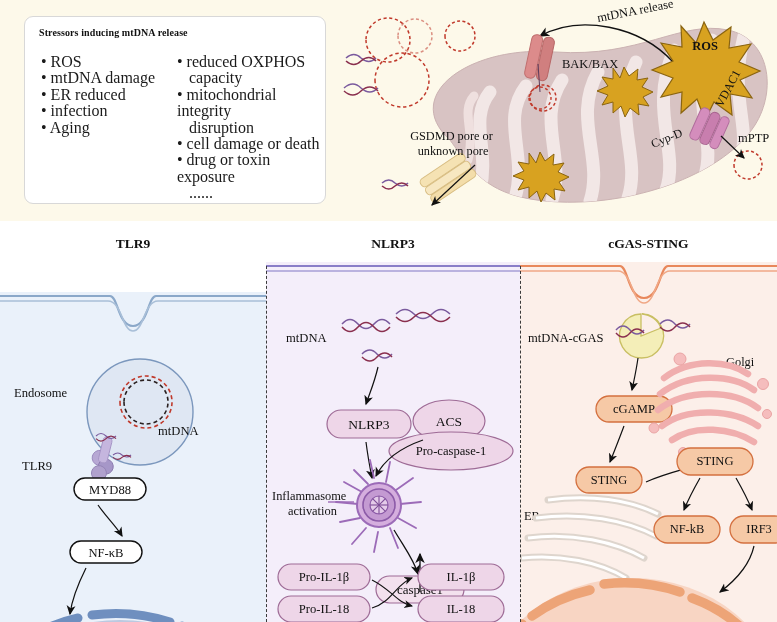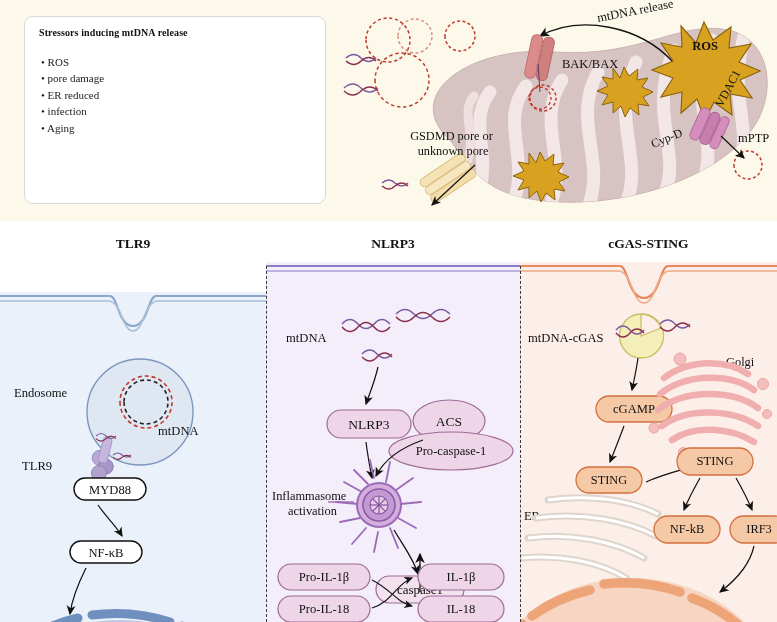--- a/index.html
+++ b/index.html
@@ -6,21 +6,21 @@
   body{width:777px;height:622px;overflow:hidden;
        font-family:"Liberation Serif","DejaVu Serif",serif;}
   #root{position:relative;width:777px;height:622px;}
 
   
   #top{position:absolute;left:0;top:0;width:777px;height:221px;background:#fdf9ea;}
   #stressbox{position:absolute;left:24px;top:16px;width:300px;height:186px;
       background:#fff;border:1px solid #d8d8d8;border-radius:9px;}
   #stresstitle{position:absolute;left:14px;top:10px;width:276px;
       font-weight:bold;font-size:10px;color:#111;letter-spacing:.1px;}
-  .stcol{position:absolute;top:37px;font-size:11px;color:#1a1a1a;line-height:16.4px;}
+  .stcol{position:absolute;top:37px;font-size:16px;color:#1a1a1a;line-height:16.4px;}
   #stcolA{left:16px;width:132px;}
   #stcolB{left:152px;width:146px;}
   .stcol div{white-space:pre-wrap;}
 
   
   .panel{position:absolute;top:262px;height:360px;overflow:hidden;}
   #pTLR{left:0;width:266px;background:#eaf1fa;margin-top:30px;}
   #pNLR{left:266px;width:254px;background:#f4eefa;}
   #pCG{left:520px;width:263px;background:#fcefe9;}
 
@@ -43,24 +43,33 @@
 <body>
 
 <div id="root">
 
   <div id="top">
 
     <div id="stressbox">
       <div id="stresstitle">Stressors inducing mtDNA release</div>
       <div class="stcol" id="stcolA">
           <div>• ROS</div>
-          <div>• pore damage</div>
+          <div>• mtDNA damage</div>
           <div>• ER reduced</div>
           <div>• infection</div>
           <div>• Aging</div>
+        </div>
+      <div class="stcol" id="stcolB">
+          <div>• reduced OXPHOS
+   capacity</div>
+          <div>• mitochondrial integrity
+   disruption</div>
+          <div>• cell damage or death</div>
+          <div>• drug or toxin exposure</div>
+          <div>   ......</div>
         </div>
     </div>
 
     <svg width="437" height="221" viewBox="0 0 437 221" style="position:absolute;left:340px;top:0;">
       <defs>
         <clipPath id="mitoclip">
           <path d="M110 140 C 60 95, 130 45, 215 52 C 300 58, 340 20, 388 30
                    C 430 39, 437 90, 415 125 C 385 172, 300 205, 220 202
                    C 150 199, 135 175, 110 140 Z"></path>
         </clipPath>

